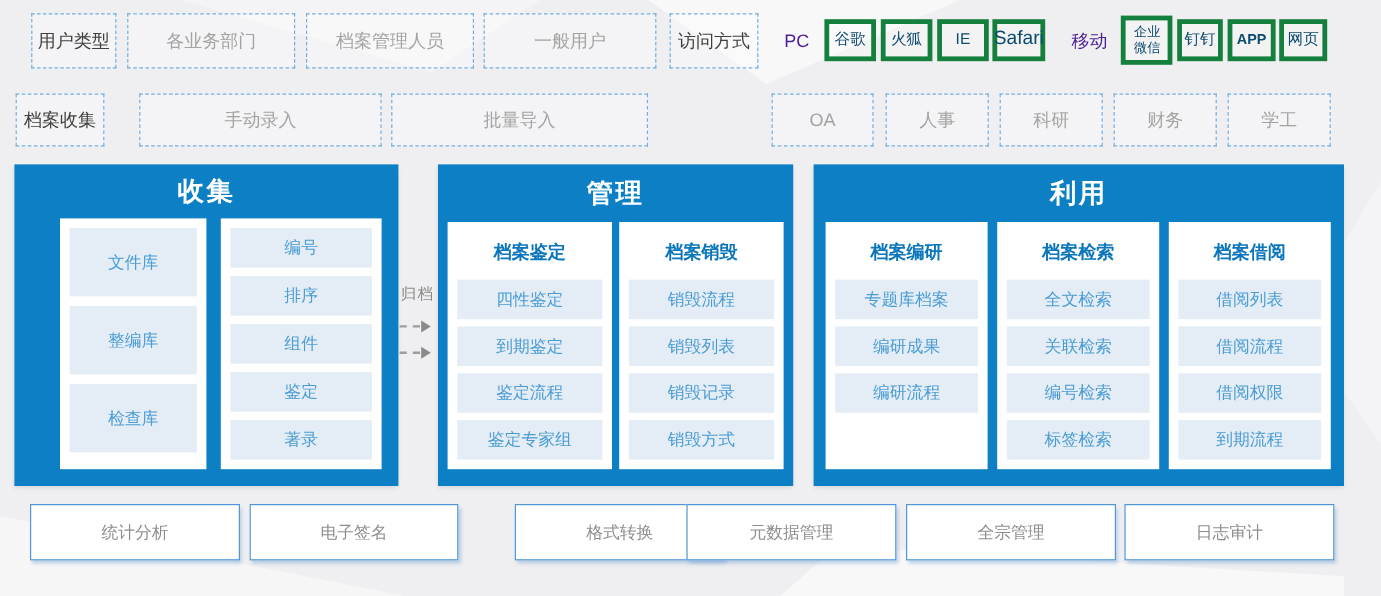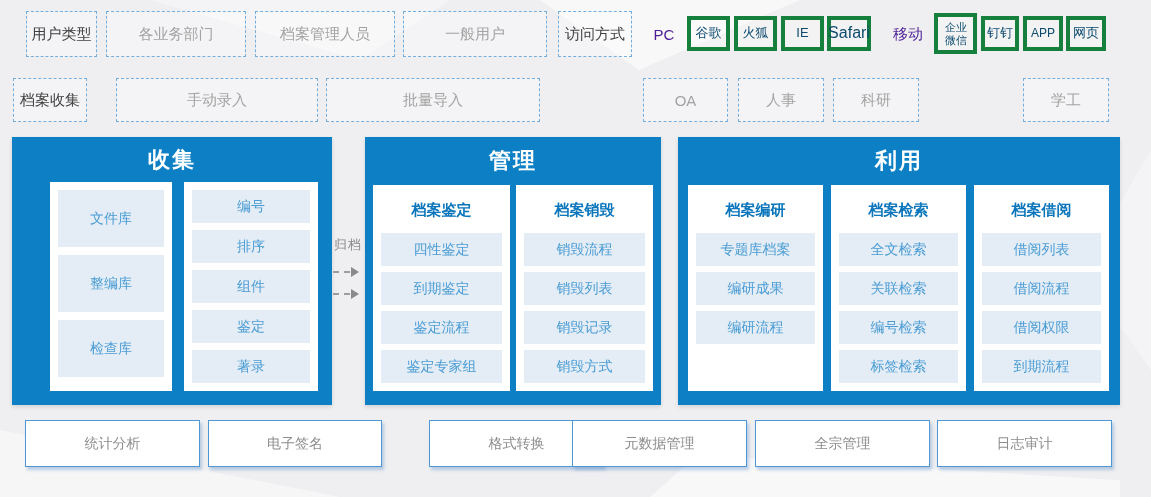--- a/index.html
+++ b/index.html
@@ -121,30 +121,31 @@
     <div class="dashed-box dark" style="left:558px;width:74px;">访问方式</div>
   </div>
   <div class="group-label" style="left:648px;width:32px;">PC</div>
   <div class="solid-box" style="left:687px;width:43px;">谷歌</div>
   <div class="solid-box" style="left:734px;width:43px;">火狐</div>
   <div class="solid-box" style="left:781px;width:43px;">IE</div>
   <div class="solid-box" style="left:827px;width:44px;font-size:16px;">Safari</div>
   <div class="group-label" style="left:888px;width:40px;">移动</div>
   <div class="solid-box" style="left:934px;width:43px;top:13px;height:41px;font-size:11px;padding:0 6px;">企业微信</div>
   <div class="solid-box" style="left:981px;width:38px;">钉钉</div>
-  <div class="solid-box" style="left:1023px;width:40px;font-size:12px;">APP</div>
+  <div class="solid-box" style="left:1023px;width:40px;font-size:12px;font-weight:bold;">APP</div>
   <div class="solid-box" style="left:1066px;width:40px;">网页</div>
 
   <div class="row" id="row-collect">
     <div class="dashed-box dark" style="left:13px;width:74px;">档案收集</div>
     <div class="dashed-box" style="left:116px;width:202px;">手动录入</div>
     <div class="dashed-box" style="left:326px;width:214px;">批量导入</div>
     <div class="dashed-box" style="left:643px;width:85px;">OA</div>
     <div class="dashed-box" style="left:738px;width:86px;text-align:center;">人事</div>
     <div class="dashed-box" style="left:833px;width:86px;">科研</div>
+    <div class="dashed-box" style="left:928px;width:86px;">财务</div>
     <div class="dashed-box" style="left:1023px;width:86px;">学工</div>
   </div>
 
   <div class="panel" id="panel-collection">
     <div class="panel-title">收集</div>
     <div class="panel-cols">
       <div class="white-col" id="col-libraries">
         <div class="tile tall">文件库</div>
         <div class="tile tall">整编库</div>
         <div class="tile tall">检查库</div>

